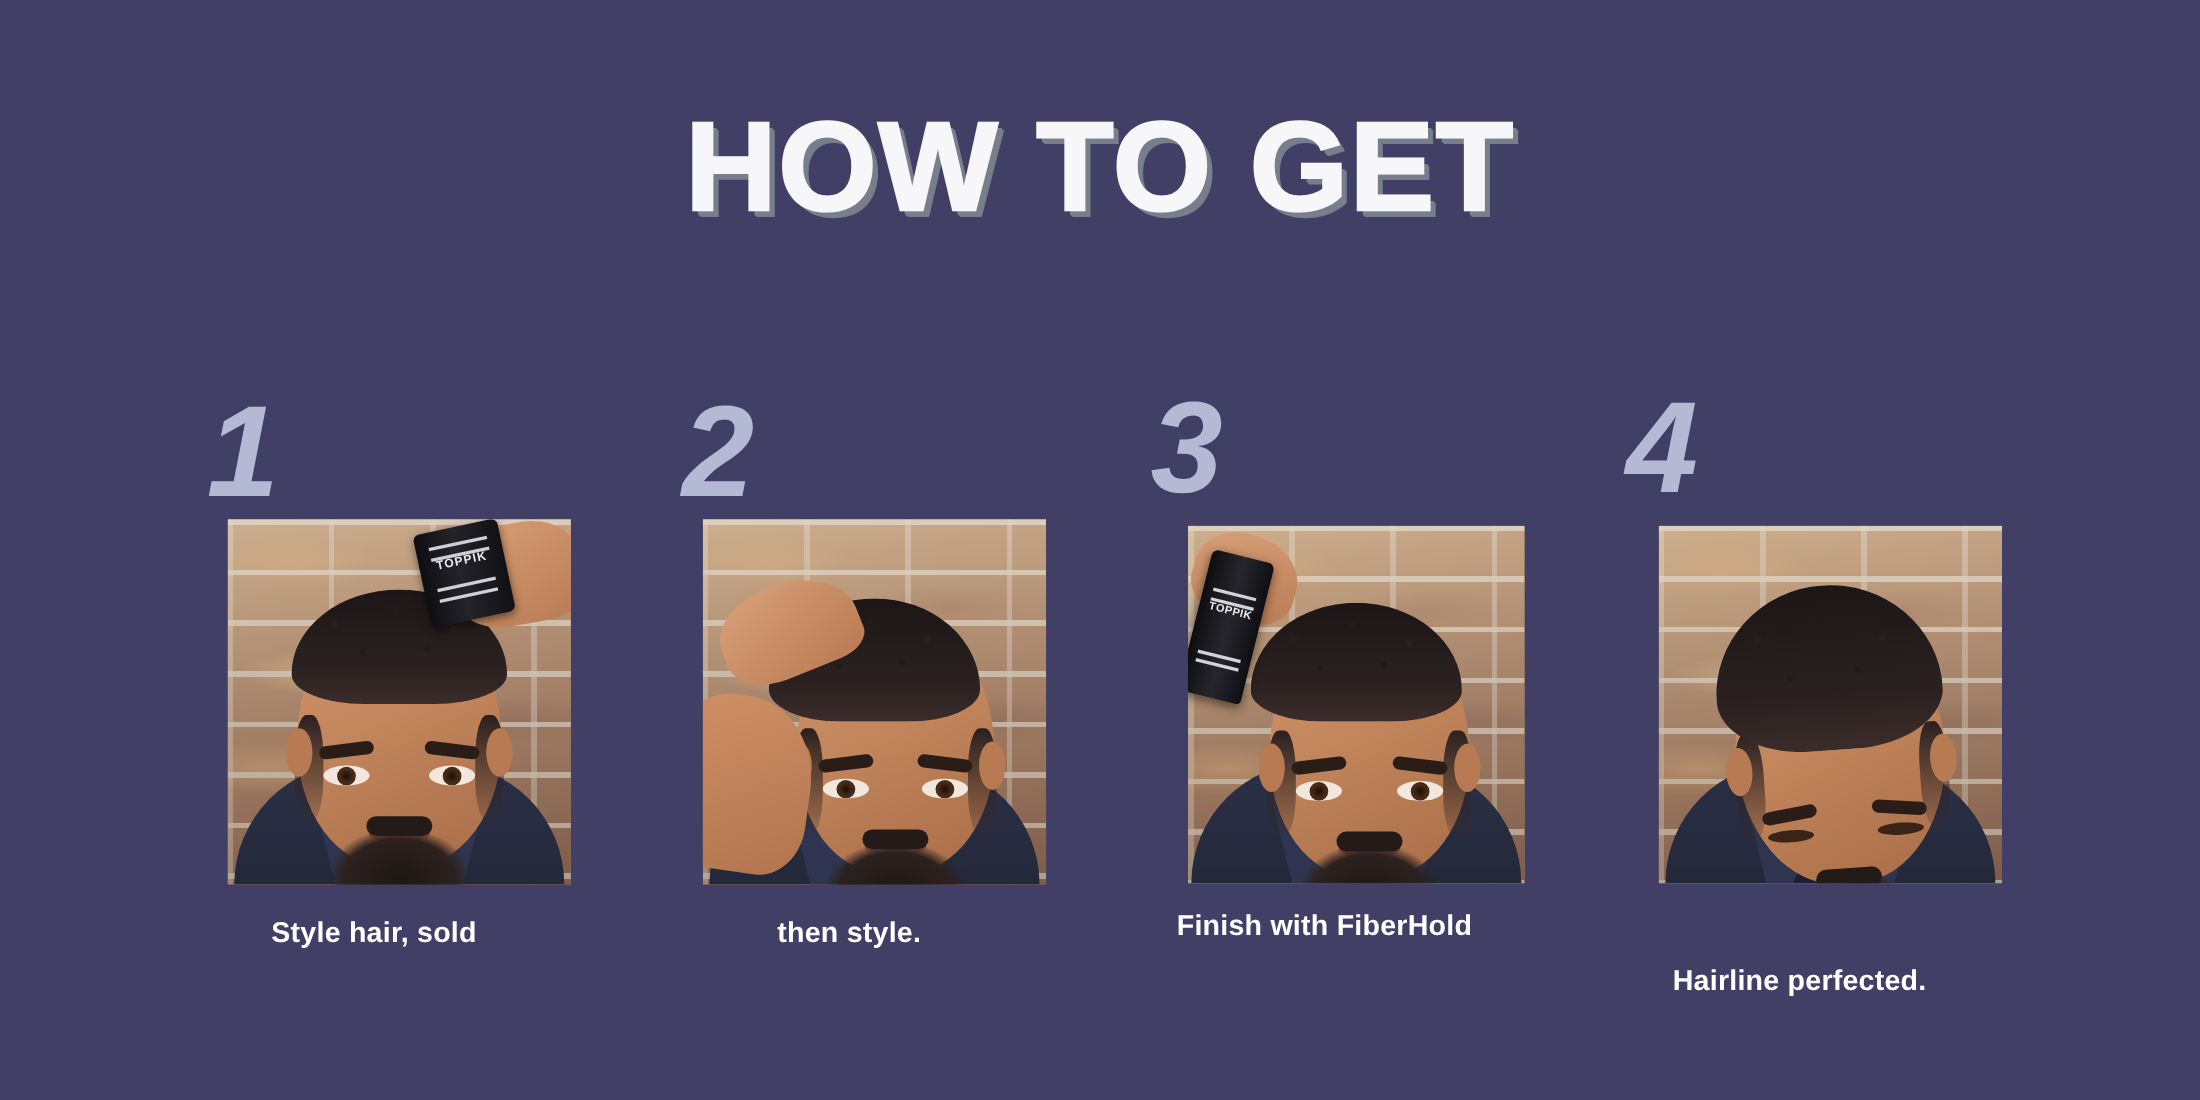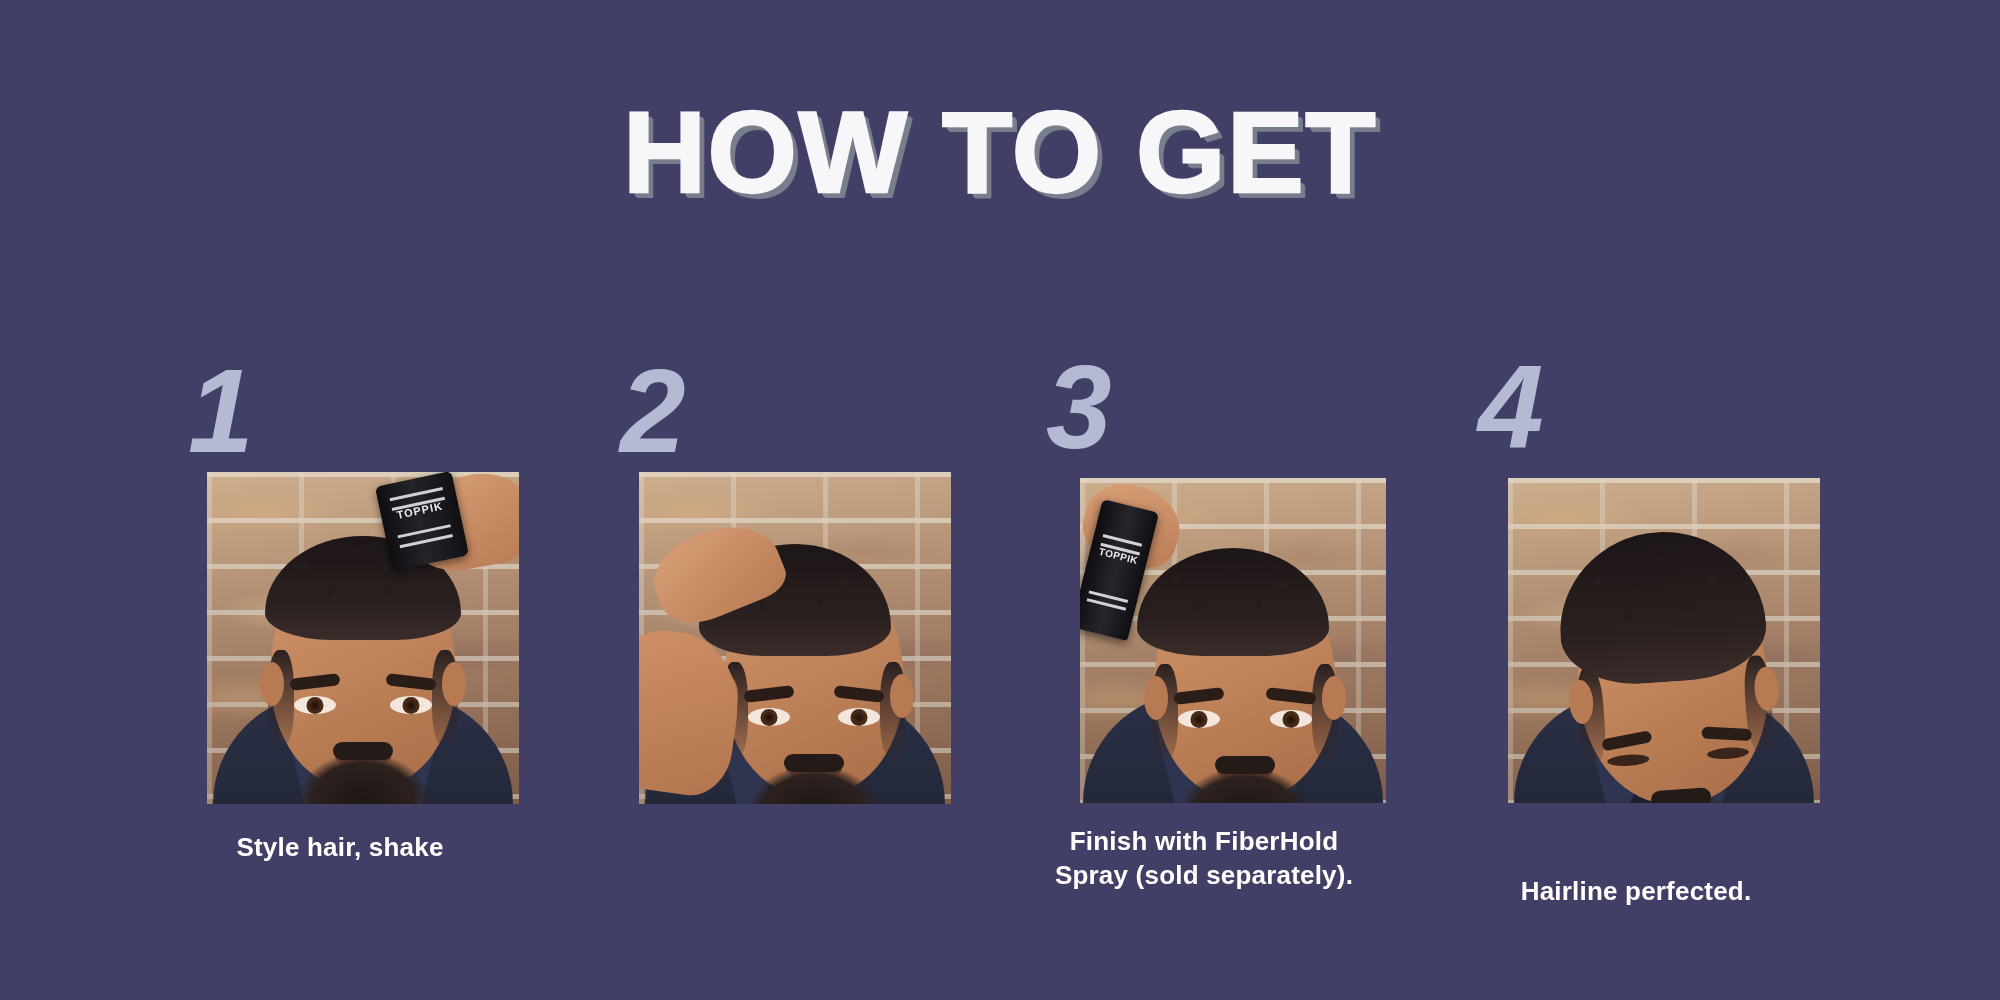--- a/index.html
+++ b/index.html
@@ -449,21 +449,21 @@
         </div>
         <div class="hair"></div>
       </div>
       <div class="hand"></div>
       <div class="jar">
         <div class="jar-label">TOPPIK</div>
       </div>
     </div>
 
     <div class="caption">
-      <span class="cl">Style hair, shake</span>
+      <span class="cl">Style hair, sold</span>
     </div>
   </div>
 
   <div class="step step-2">
     <div class="step-num">2</div>
 
     <div class="photo p2">
       <div class="brick"></div>
       <div class="person">
         <div class="shirt"></div>
@@ -486,20 +486,21 @@
           <div class="beard"></div>
           <div class="mouth"></div>
         </div>
         <div class="hair"></div>
       </div>
       <div class="arm"></div>
       <div class="hand"></div>
     </div>
 
     <div class="caption">
+      <span class="cl">then style.</span>
     </div>
   </div>
 
   <div class="step step-3">
     <div class="step-num">3</div>
 
     <div class="photo p3">
       <div class="brick"></div>
       <div class="person">
         <div class="shirt"></div>
@@ -525,21 +526,20 @@
         <div class="hair"></div>
       </div>
       <div class="hand"></div>
       <div class="can">
         <div class="can-label">TOPPIK</div>
       </div>
     </div>
 
     <div class="caption">
       <span class="cl">Finish with FiberHold</span>
-      <span class="cl">Spray (sold separately).</span>
     </div>
   </div>
 
   <div class="step step-4">
     <div class="step-num">4</div>
 
     <div class="photo p4">
       <div class="brick"></div>
       <div class="person">
         <div class="shirt"></div>

